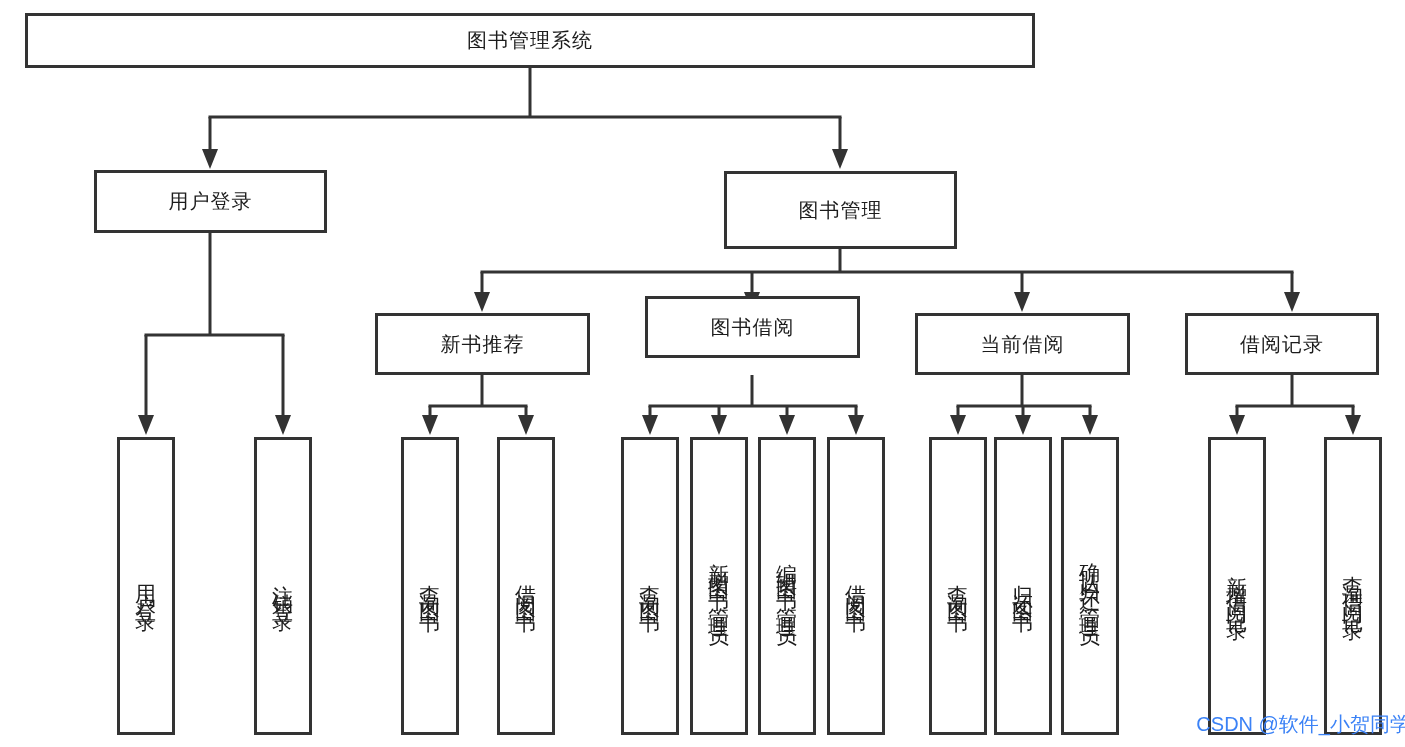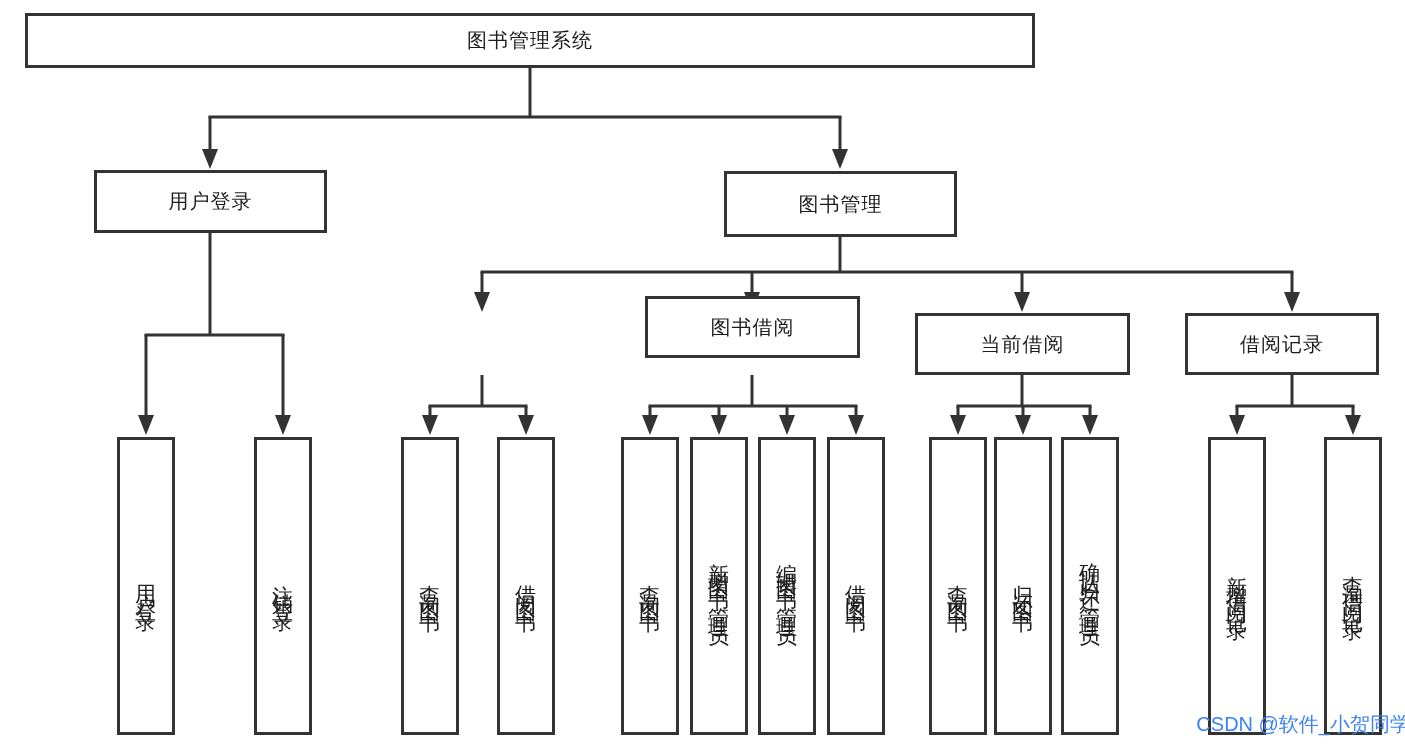--- a/index.html
+++ b/index.html
@@ -132,24 +132,27 @@
     </g>
   </svg>
 
   <div class="node node-h" style="left:13px; top:13px; width:1010px; height:55px;">
     <span>图书管理系统</span>
   </div>
 
   <div class="node node-h" style="left:82px; top:170px; width:233px; height:63px;">
     <span>用户登录</span>
   </div>
-  <div class="node node-h" style="left:712px; top:171px; width:233px; height:66px;">
+  <div class="node node-h" style="left:712px; top:171px; width:233px; height:78px;">
     <span>图书管理</span>
   </div>
 
+  <div class="node node-h" style="left:363px; top:313px; width:215px; height:62px;">
+    <span>新书推荐</span>
+  </div>
   <div class="node node-h" style="left:633px; top:296px; width:215px; height:62px;">
     <span>图书借阅</span>
   </div>
   <div class="node node-h" style="left:903px; top:313px; width:215px; height:62px;">
     <span>当前借阅</span>
   </div>
   <div class="node node-h" style="left:1173px; top:313px; width:194px; height:62px;">
     <span>借阅记录</span>
   </div>
 

